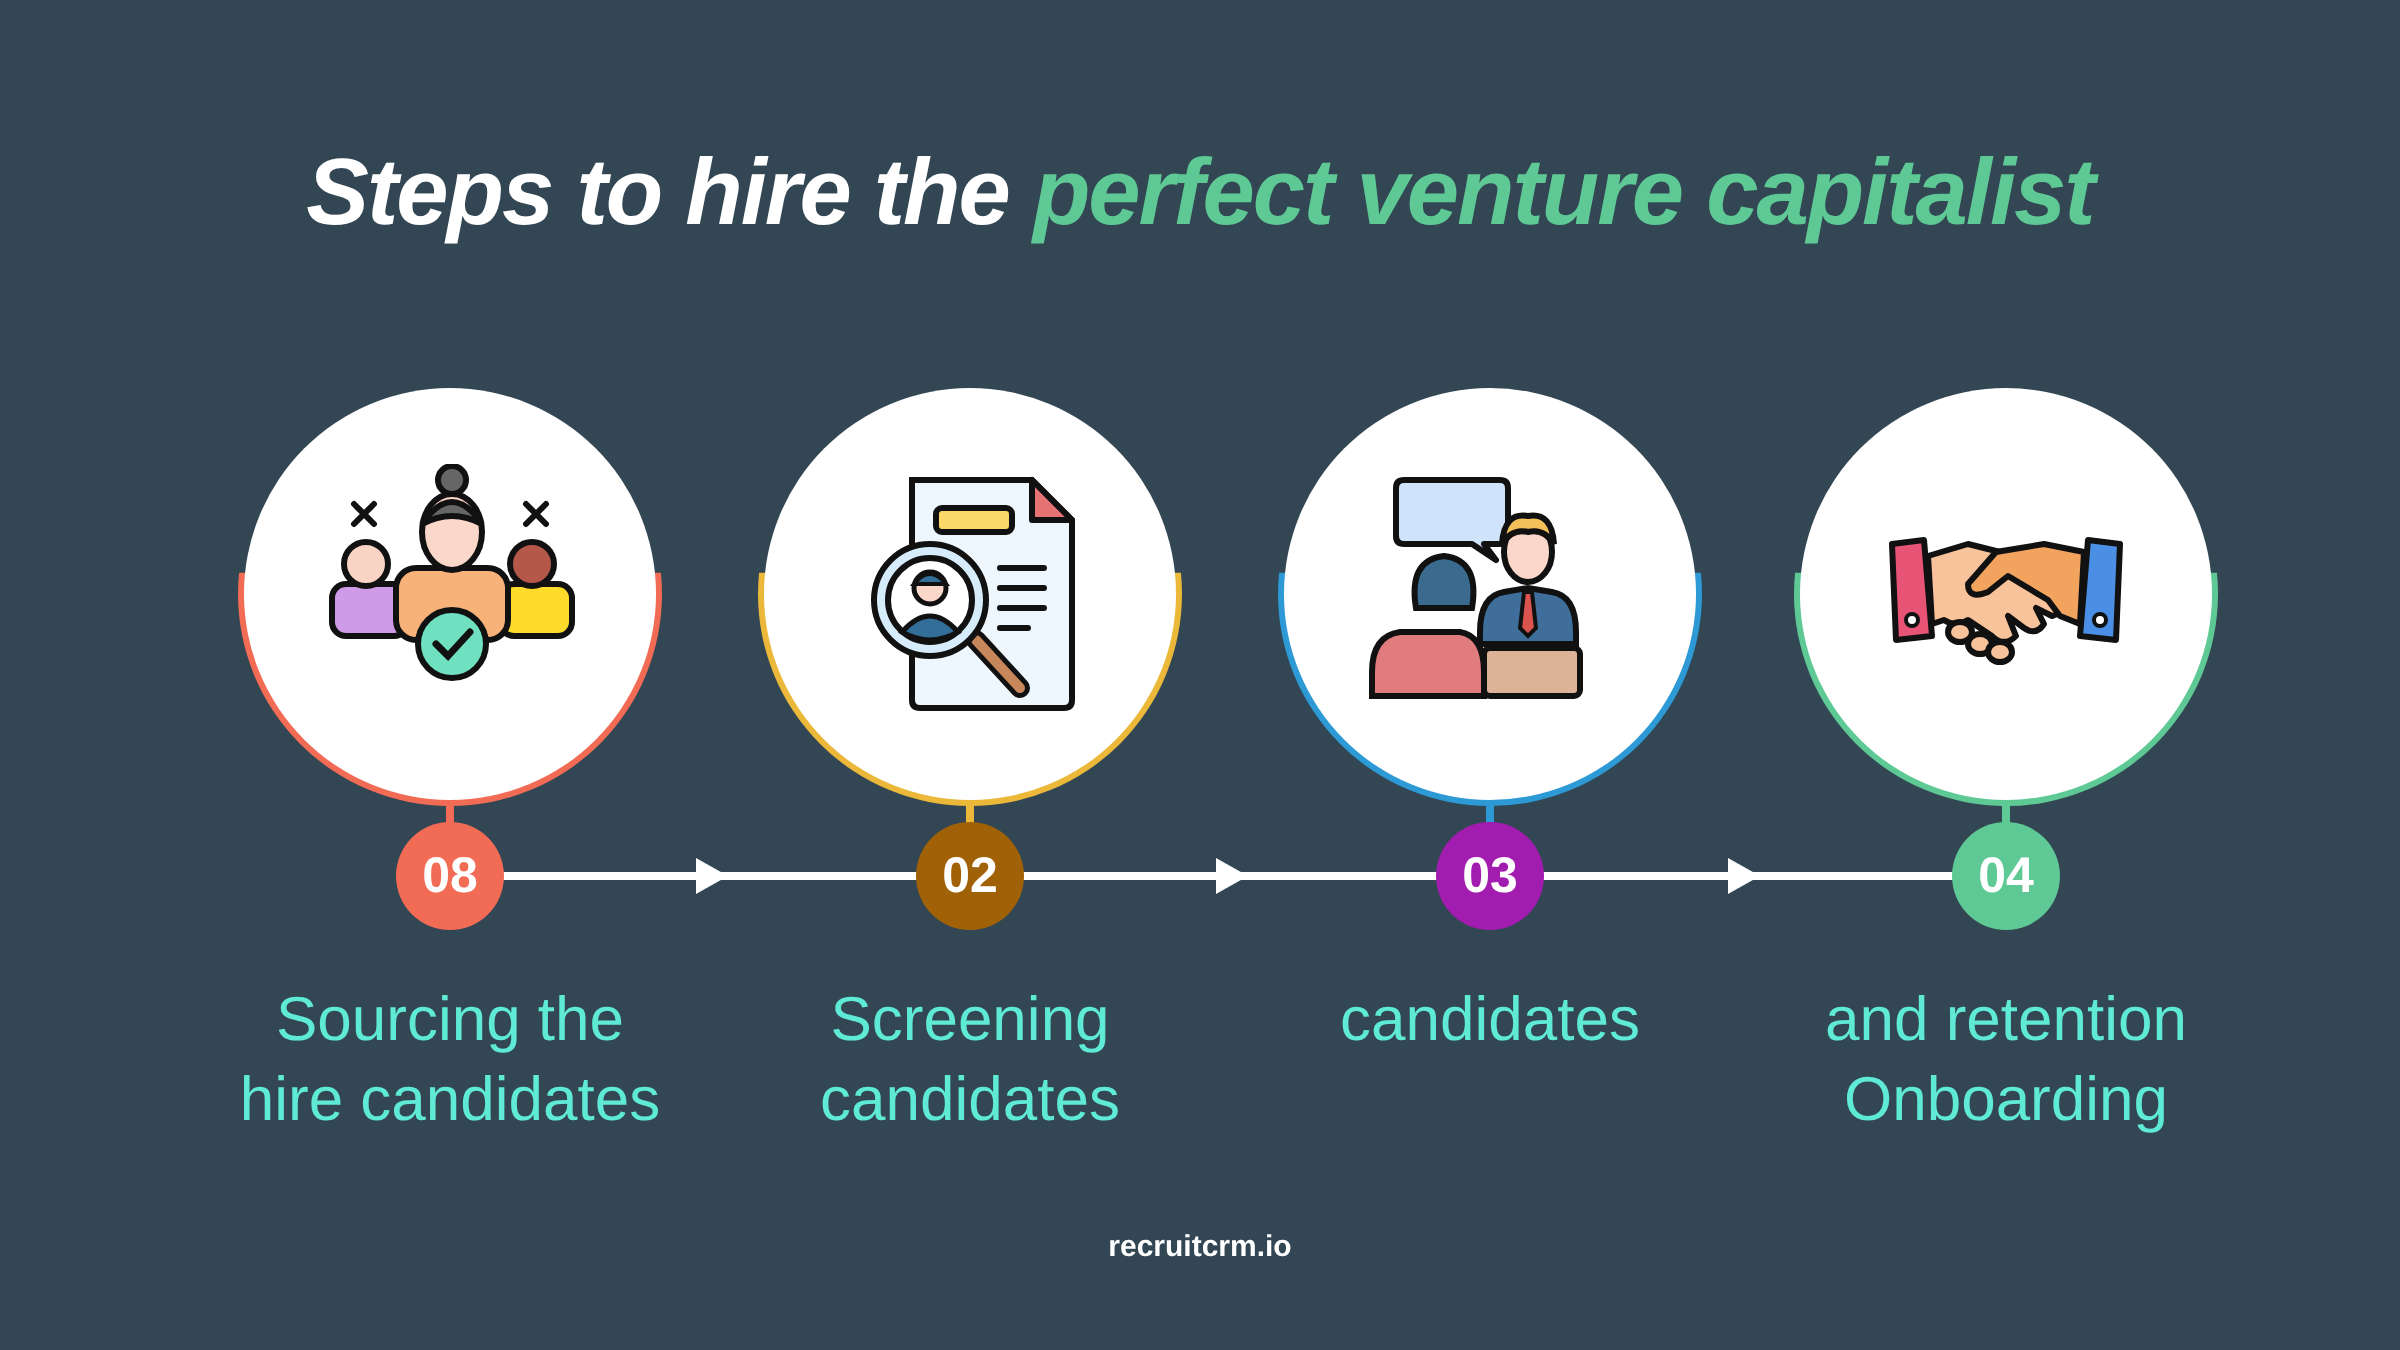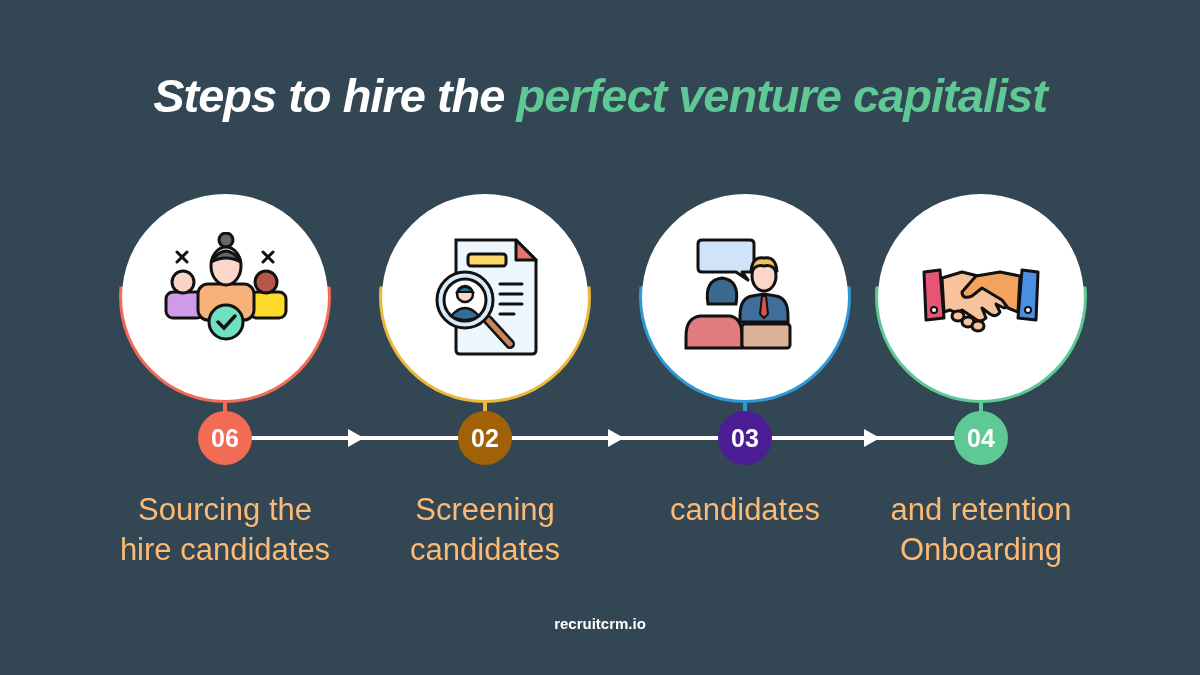--- a/index.html
+++ b/index.html
@@ -38,21 +38,21 @@
       margin-left: -2px;
     }
     .badge {
       position: absolute; left: 50%; top: 411px; width: 54px; height: 54px;
       margin-left: -27px; border-radius: 50%;
       color: #ffffff; font-weight: bold; font-size: 25px;
       display: flex; align-items: center; justify-content: center;
     }
     .label {
       position: absolute; left: -20px; width: 300px; top: 490px;
-      text-align: center; color: #fdba74; font-size: 31px; line-height: 40px;
+      text-align: center; color: #5eead4; font-size: 31px; line-height: 40px;
     }
     .icon-wrap {
       position: absolute; left: 50%; top: 232px; width: 130px; height: 130px;
       margin-left: -65px;
     }
     .footer {
       position: absolute; left: 0; width: 1200px; top: 615px;
       text-align: center; color: #ffffff; font-weight: bold; font-size: 15px;
     }
   </style>
@@ -83,21 +83,21 @@
       <rect x="90" y="60" width="36" height="26" rx="7" fill="#fddb2a" stroke="#111" stroke-width="3"></rect>
       <circle cx="106" cy="50" r="11" fill="#b5584a" stroke="#111" stroke-width="3"></circle>
       <rect x="38" y="52" width="56" height="36" rx="10" fill="#f7b27a" stroke="#111" stroke-width="3"></rect>
       <circle cx="66" cy="8" r="7" fill="#666" stroke="#111" stroke-width="3"></circle>
       <ellipse cx="66" cy="34" rx="15" ry="19" fill="#fbd7ca" stroke="#111" stroke-width="3"></ellipse>
       <path d="M51 30 Q66 8 81 30 Q66 22 51 30Z" fill="#666" stroke="#111" stroke-width="3"></path>
       <circle cx="66" cy="90" r="17" fill="#6fe0c0" stroke="#111" stroke-width="3"></circle>
       <path d="M58 90 L64 96 L75 84" stroke="#111" stroke-width="3.5" fill="none" stroke-linecap="round"></path>
     </svg>
   </div>
-  <div class="badge" style="background:#f26b55;">06</div>
+  <div class="badge" style="background:#f26b55;">08</div>
   <div class="label">
     <div>Sourcing the</div>
     <div>hire candidates</div>
   </div>
 </div>
 
 <div class="step" style="left:355px;">
   <div class="ring" style="border-bottom-color:#ebb83a; border-left-color:#ebb83a; border-right-color:#ebb83a; clip-path: inset(45% 0 0 0);"></div>
   <div class="circle"></div>
   <div class="stem" style="background:#ebb83a;"></div>
@@ -137,27 +137,27 @@
       <path d="M22 8 H70 Q74 8 74 12 V36 Q74 40 70 40 H62 L68 48 L56 40 H22 Q18 40 18 36 V12 Q18 8 22 8Z" fill="#cfe3fb" stroke="#111" stroke-width="3" stroke-linejoin="round"></path>
       <path d="M60 84 Q60 66 72 64 L84 62 L96 64 Q108 66 108 84 V90 H60 Z" fill="#3f6e9a" stroke="#111" stroke-width="3"></path>
       <path d="M82 64 L86 64 L88 82 L84 86 L80 82 Z" fill="#d9534f" stroke="#111" stroke-width="2"></path>
       <ellipse cx="84" cy="44" rx="12" ry="15" fill="#fbd7ca" stroke="#111" stroke-width="3"></ellipse>
       <path d="M71 40 Q72 24 84 26 Q96 24 97 40 Q92 32 84 34 Q76 32 71 40Z" fill="#f3c15a" stroke="#111" stroke-width="3"></path>
       <path d="M28 72 Q24 48 42 46 Q60 48 56 72 Z" fill="#3a6b8f" stroke="#111" stroke-width="3"></path>
       <path d="M6 104 Q6 86 20 84 H50 Q62 86 62 104 V116 H6 Z" fill="#e07b7e" stroke="#111" stroke-width="3"></path>
       <rect x="62" y="92" width="48" height="24" rx="3" fill="#ddb398" stroke="#111" stroke-width="3"></rect>
     </svg>
   </div>
-  <div class="badge" style="background:#4c1d95;">03</div>
+  <div class="badge" style="background:#a21caf;">03</div>
   <div class="label">
     <div>candidates</div>
   </div>
 </div>
 
-<div class="step" style="left:851px;">
+<div class="step" style="left:873px;">
   <div class="ring" style="border-bottom-color:#5ec995; border-left-color:#5ec995; border-right-color:#5ec995; clip-path: inset(45% 0 0 0);"></div>
   <div class="circle"></div>
   <div class="stem" style="background:#5ec995;"></div>
   <div class="icon-wrap">
     <svg width="130" height="130" viewBox="0 0 130 130">
       <path d="M8 40 L24 38 L28 86 L10 88 Z" fill="#e85476" stroke="#111" stroke-width="3" stroke-linejoin="round"></path>
       <circle cx="18" cy="78" r="3" fill="#fff" stroke="#111" stroke-width="2"></circle>
       <path d="M122 40 L106 38 L102 86 L120 88 Z" fill="#4a8fe3" stroke="#111" stroke-width="3" stroke-linejoin="round"></path>
       <circle cx="112" cy="78" r="3" fill="#fff" stroke="#111" stroke-width="2"></circle>
       <path d="M26 46 L46 40 L70 46 L92 66 Q96 74 88 76 L80 72 L84 80 Q80 86 74 82 L66 76 L70 86 Q64 92 58 86 L46 78 Q40 82 34 78 L28 80 Z" fill="#f8c29a" stroke="#111" stroke-width="3" stroke-linejoin="round"></path>

